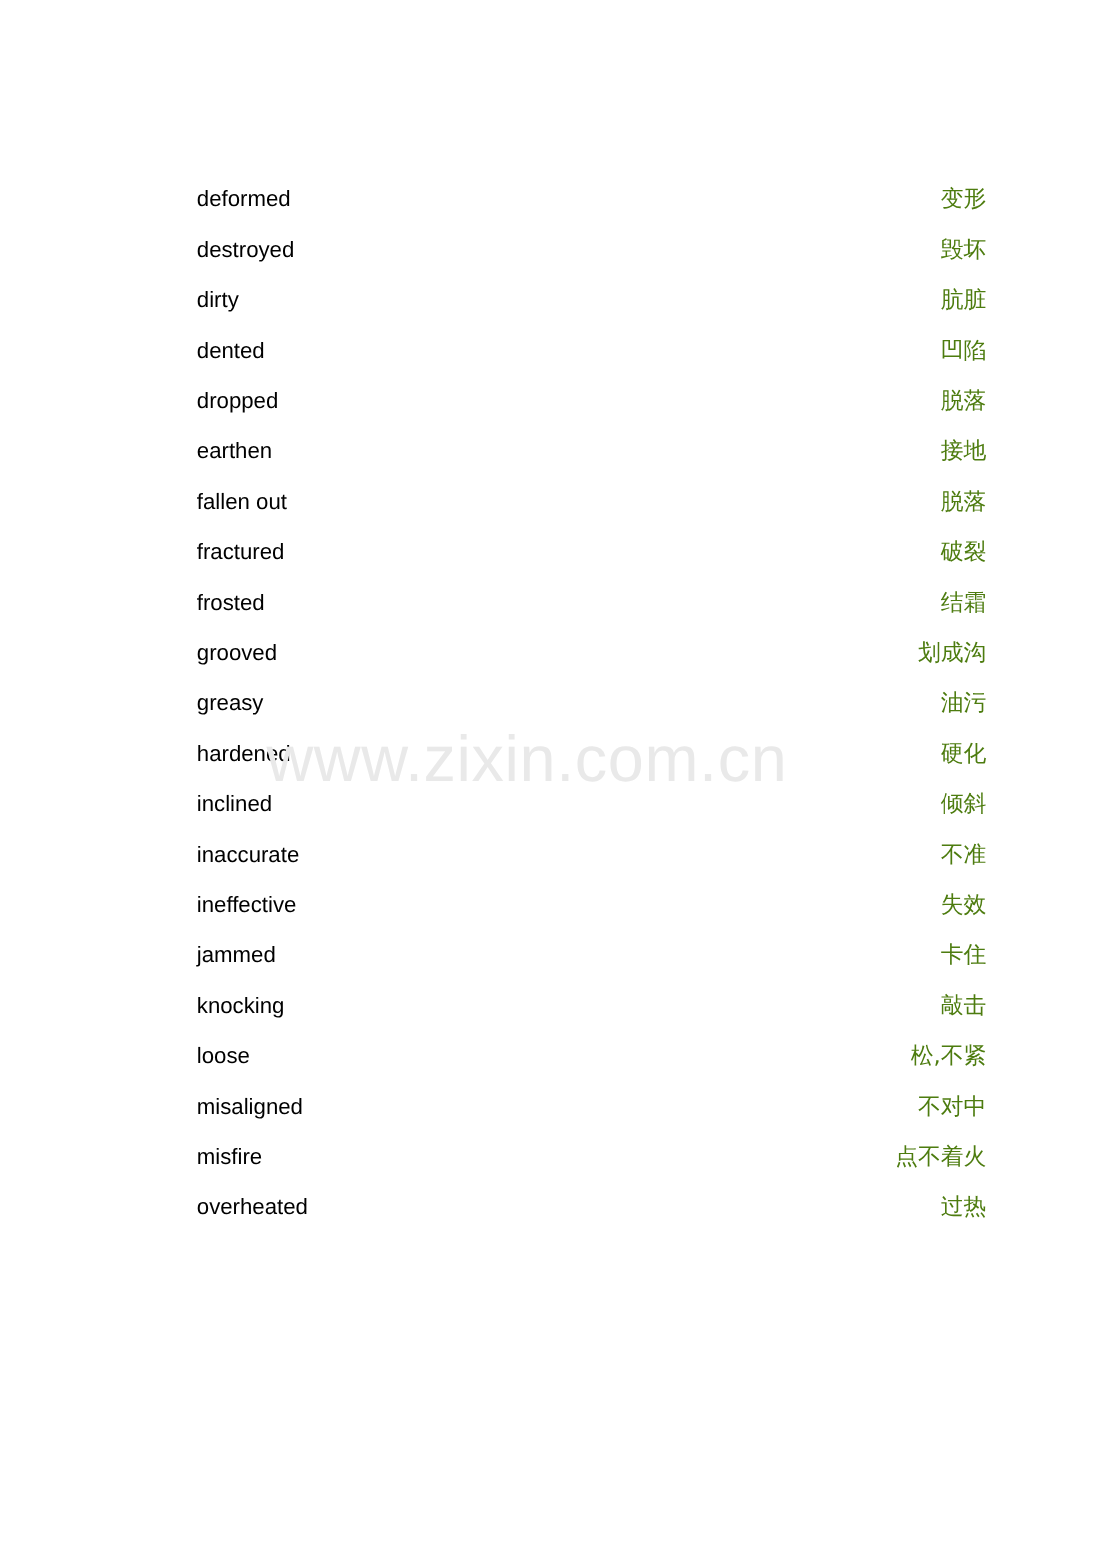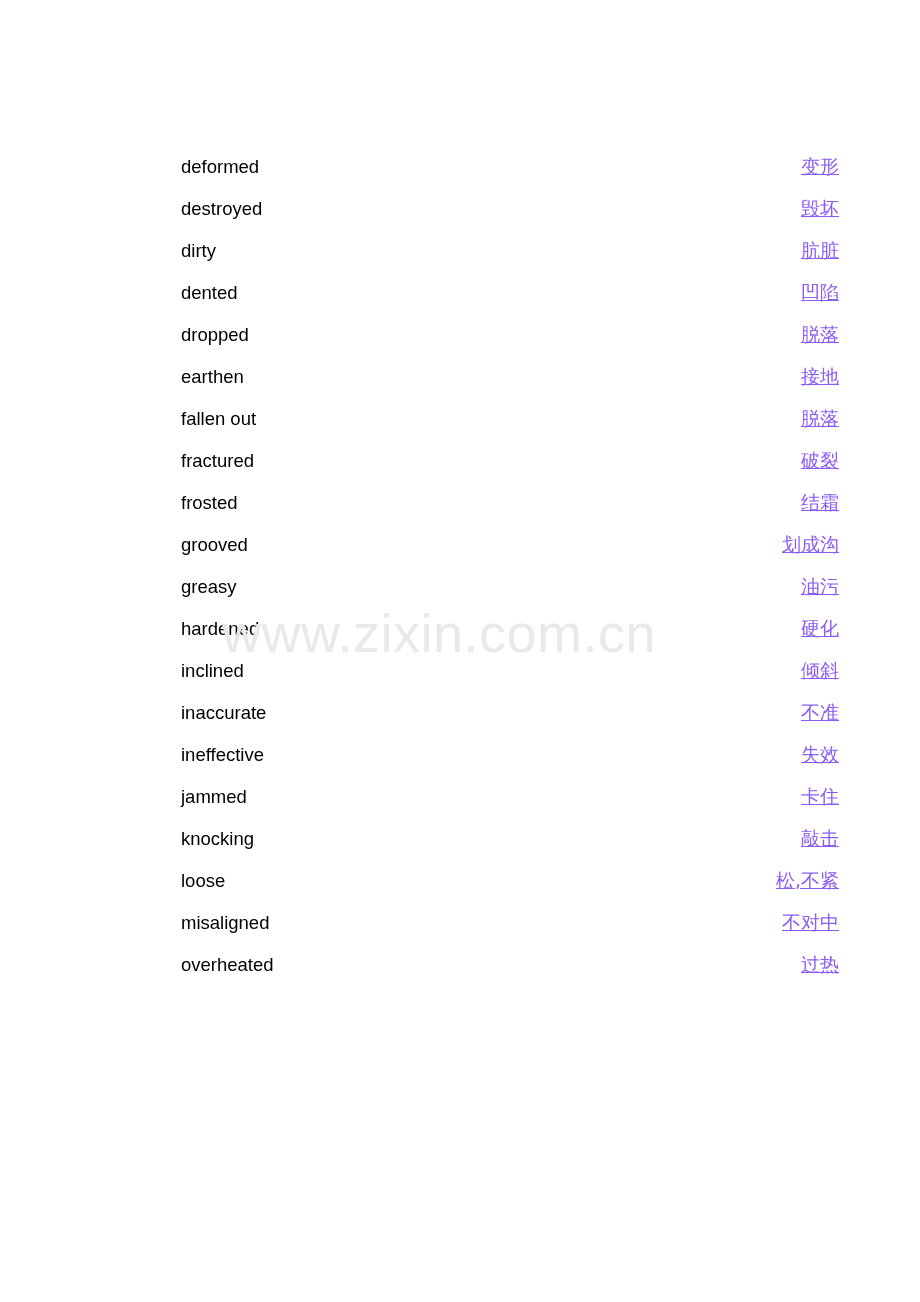--- a/index.html
+++ b/index.html
@@ -38,21 +38,20 @@
     user-select: none;
   }
 
   
   #glossary {
     position: absolute;
     left: 164px;
     top: 145px;
     width: 658px;
     z-index: 2;
-    margin-left: 17px;
   }
 
   .gloss-row {
     display: flex;
     align-items: baseline;
     justify-content: space-between;
     height: 42px;
   }
 
   .term-en {
@@ -60,24 +59,23 @@
     line-height: 42px;
     color: #000000;
     white-space: nowrap;
     text-align: left;
   }
 
   .term-zh {
     font-family: "DejaVu Sans", "Liberation Sans", sans-serif;
     font-size: 19px;
     line-height: 42px;
-    color: #8b5cf6;
+    color: #4d7c0f;
     white-space: nowrap;
     text-align: right;
-    text-decoration: underline;
   }
 </style>
 </head>
 <body>
 
 <div id="page">
 
   <div id="watermark">www.zixin.com.cn</div>
 
   <div id="glossary">
@@ -151,18 +149,22 @@
       </div>
       <div class="gloss-row">
         <span class="term-en">loose</span>
         <span class="term-zh">松,不紧</span>
       </div>
       <div class="gloss-row">
         <span class="term-en">misaligned</span>
         <span class="term-zh">不对中</span>
       </div>
       <div class="gloss-row">
+        <span class="term-en">misfire</span>
+        <span class="term-zh">点不着火</span>
+      </div>
+      <div class="gloss-row">
         <span class="term-en">overheated</span>
         <span class="term-zh">过热</span>
       </div>
     </div>
 
 </div>
 
 </body></html>

